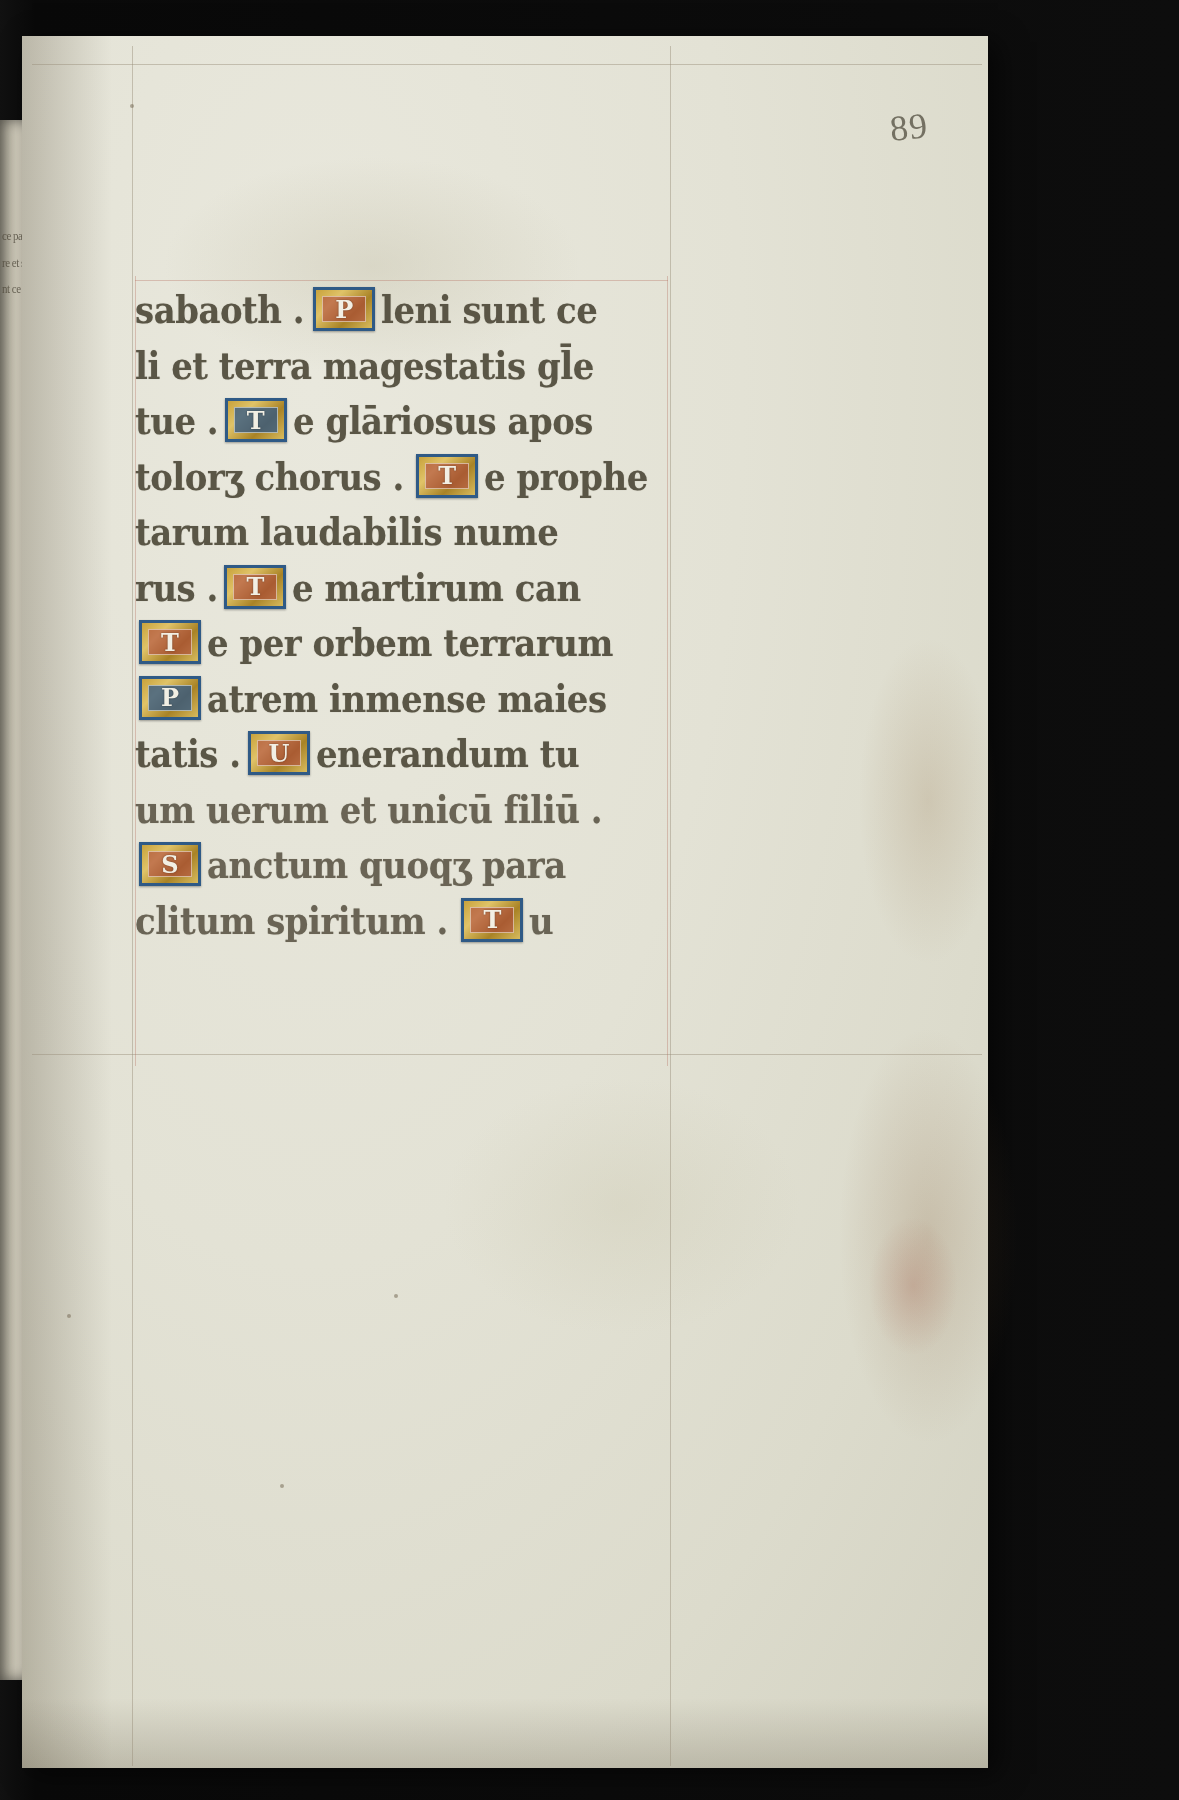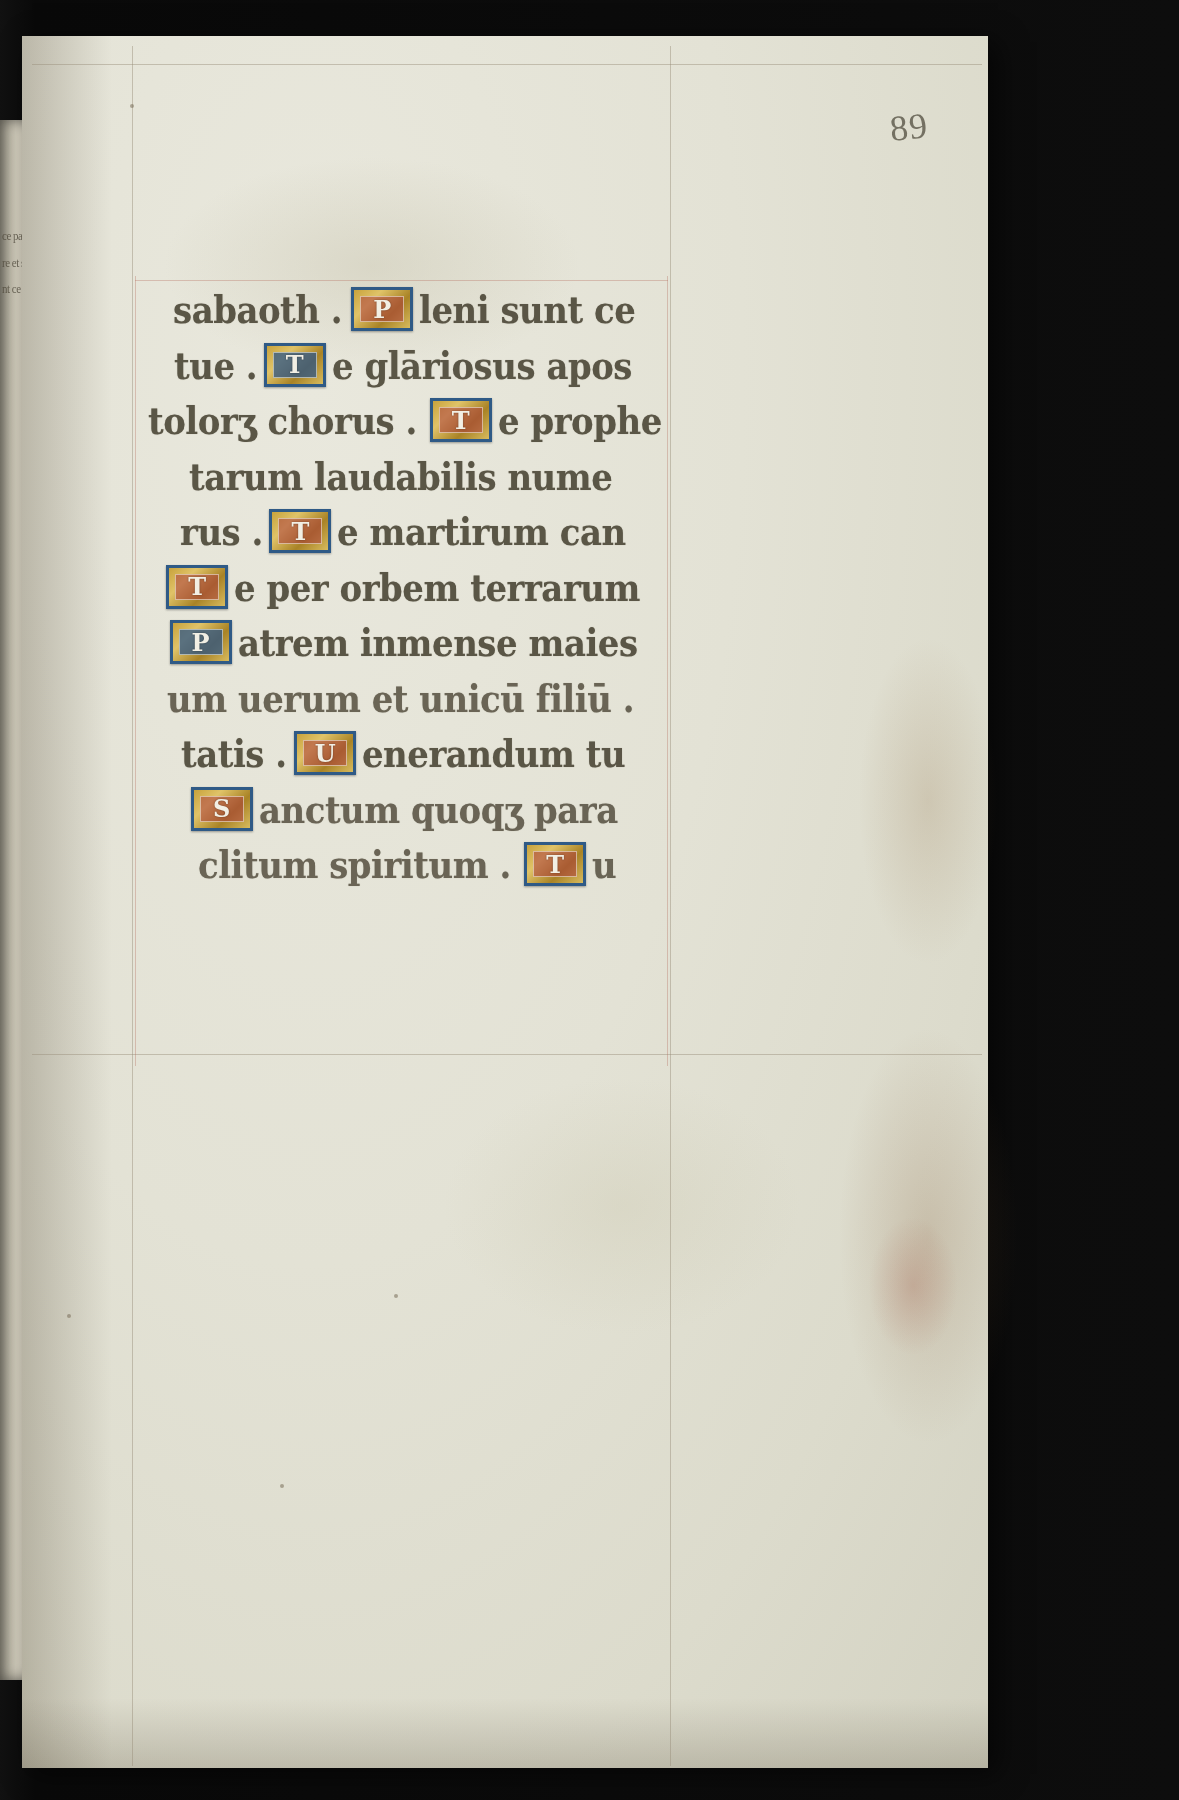--- a/index.html
+++ b/index.html
@@ -132,21 +132,20 @@
     left: 113px;
     top: 248px;
     width: 545px;
   }
   .line {
     position: relative;
     height: 55.5px;
     display: flex;
     align-items: flex-start;
     white-space: nowrap;
-    justify-content: center;
   }
   .script {
     font-family: "DejaVu Serif", serif;
     font-size: 35px;
     line-height: 50px;
     color: #4f4a3a;
     letter-spacing: -0.5px;
     font-weight: 700;
     transform: scaleY(1.06) scaleX(0.97);
     transform-origin: left top;
@@ -222,20 +221,23 @@
 
     <div class="textblock" id="textblock">
         <div class="line">
           <span class="script">sabaoth .</span>
           <span class="versal">
             <span class="glyph">P</span>
           </span>
           <span class="script">leni sunt ce</span>
         </div>
         <div class="line">
+          <span class="script">li et terra magestatis gl̄e</span>
+        </div>
+        <div class="line">
           <span class="script">tue .</span>
           <span class="versal blue-field">
             <span class="glyph">T</span>
           </span>
           <span class="script">e glāriosus apos</span>
         </div>
         <div class="line">
           <span class="script">tolorʒ chorus .</span>
           <span class="versal">
             <span class="glyph">T</span>
@@ -258,28 +260,28 @@
           </span>
           <span class="script">e per orbem terrarum</span>
         </div>
         <div class="line">
           <span class="versal blue-field">
             <span class="glyph">P</span>
           </span>
           <span class="script">atrem inmense maies</span>
         </div>
         <div class="line">
+          <span class="script">tatis .</span>
+          <span class="versal">
+            <span class="glyph">U</span>
+          </span>
+          <span class="script">enerandum tu</span>
+        </div>
+        <div class="line">
           <span class="script faded">um uerum et unicū filiū .</span>
-        </div>
-        <div class="line">
-          <span class="script">tatis .</span>
-          <span class="versal">
-            <span class="glyph">U</span>
-          </span>
-          <span class="script">enerandum tu</span>
         </div>
         <div class="line">
           <span class="versal">
             <span class="glyph">S</span>
           </span>
           <span class="script faded">anctum quoqʒ para</span>
         </div>
         <div class="line">
           <span class="script faded">clitum spiritum .</span>
           <span class="versal">

